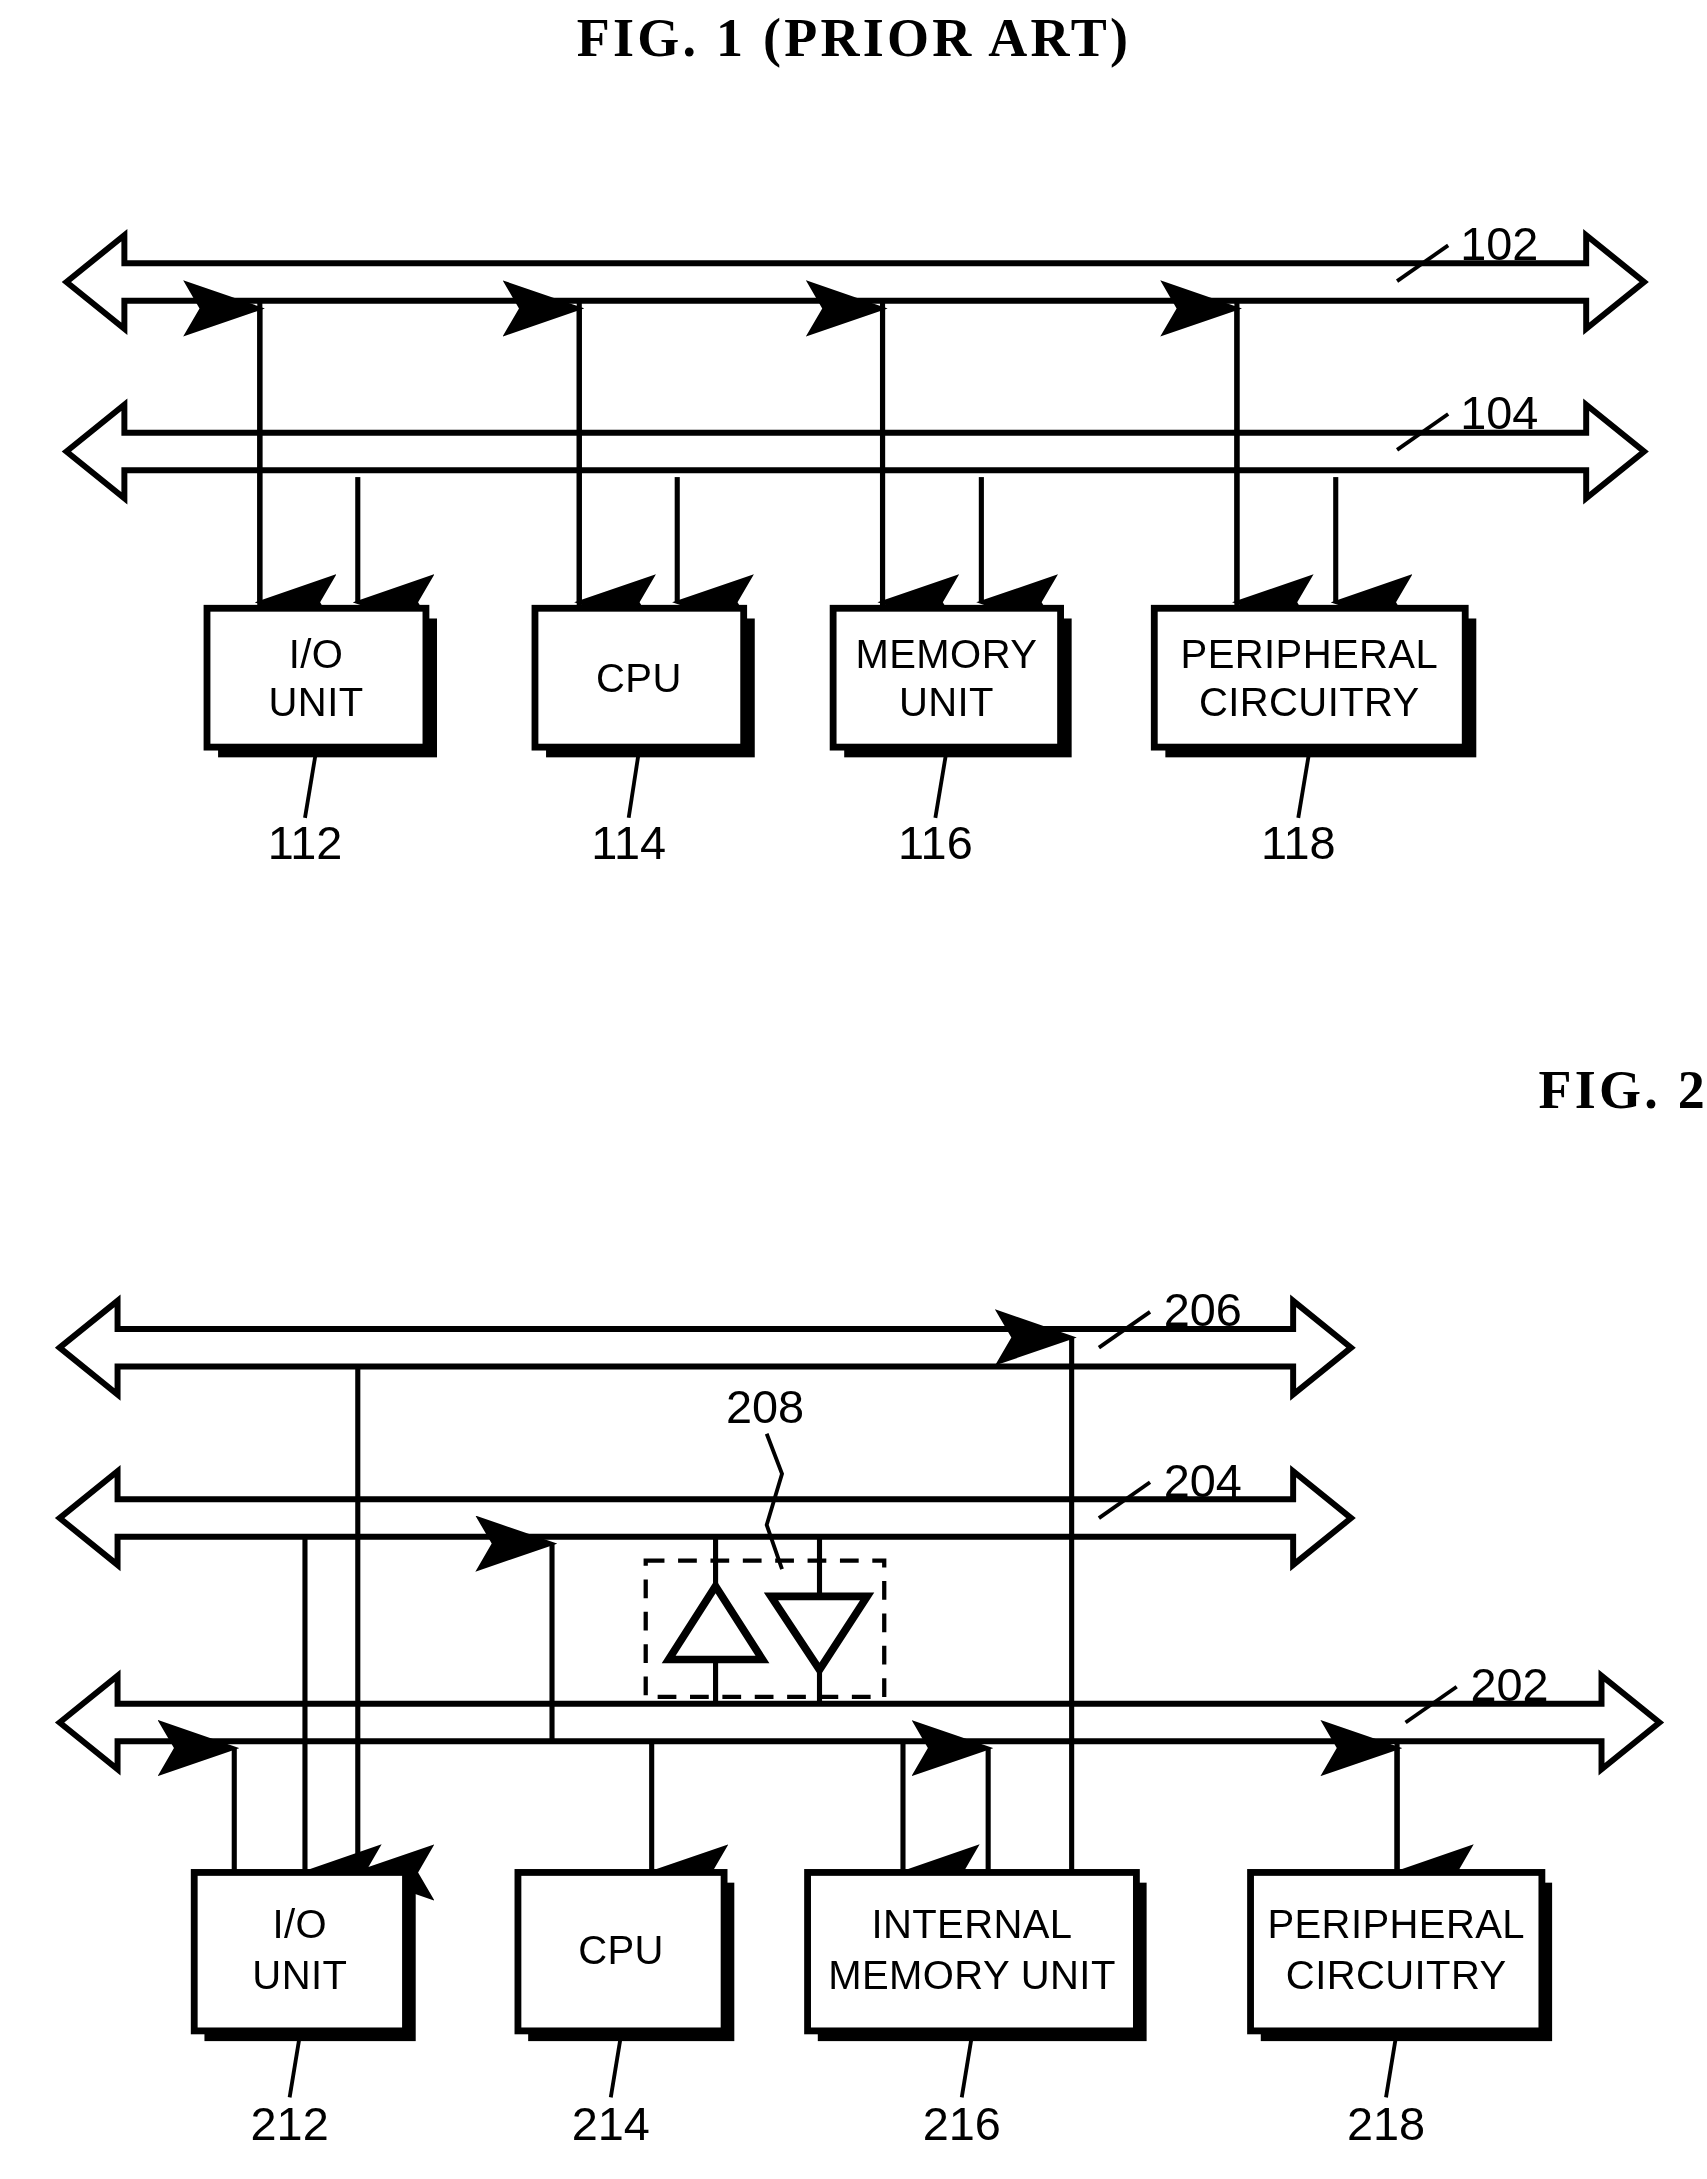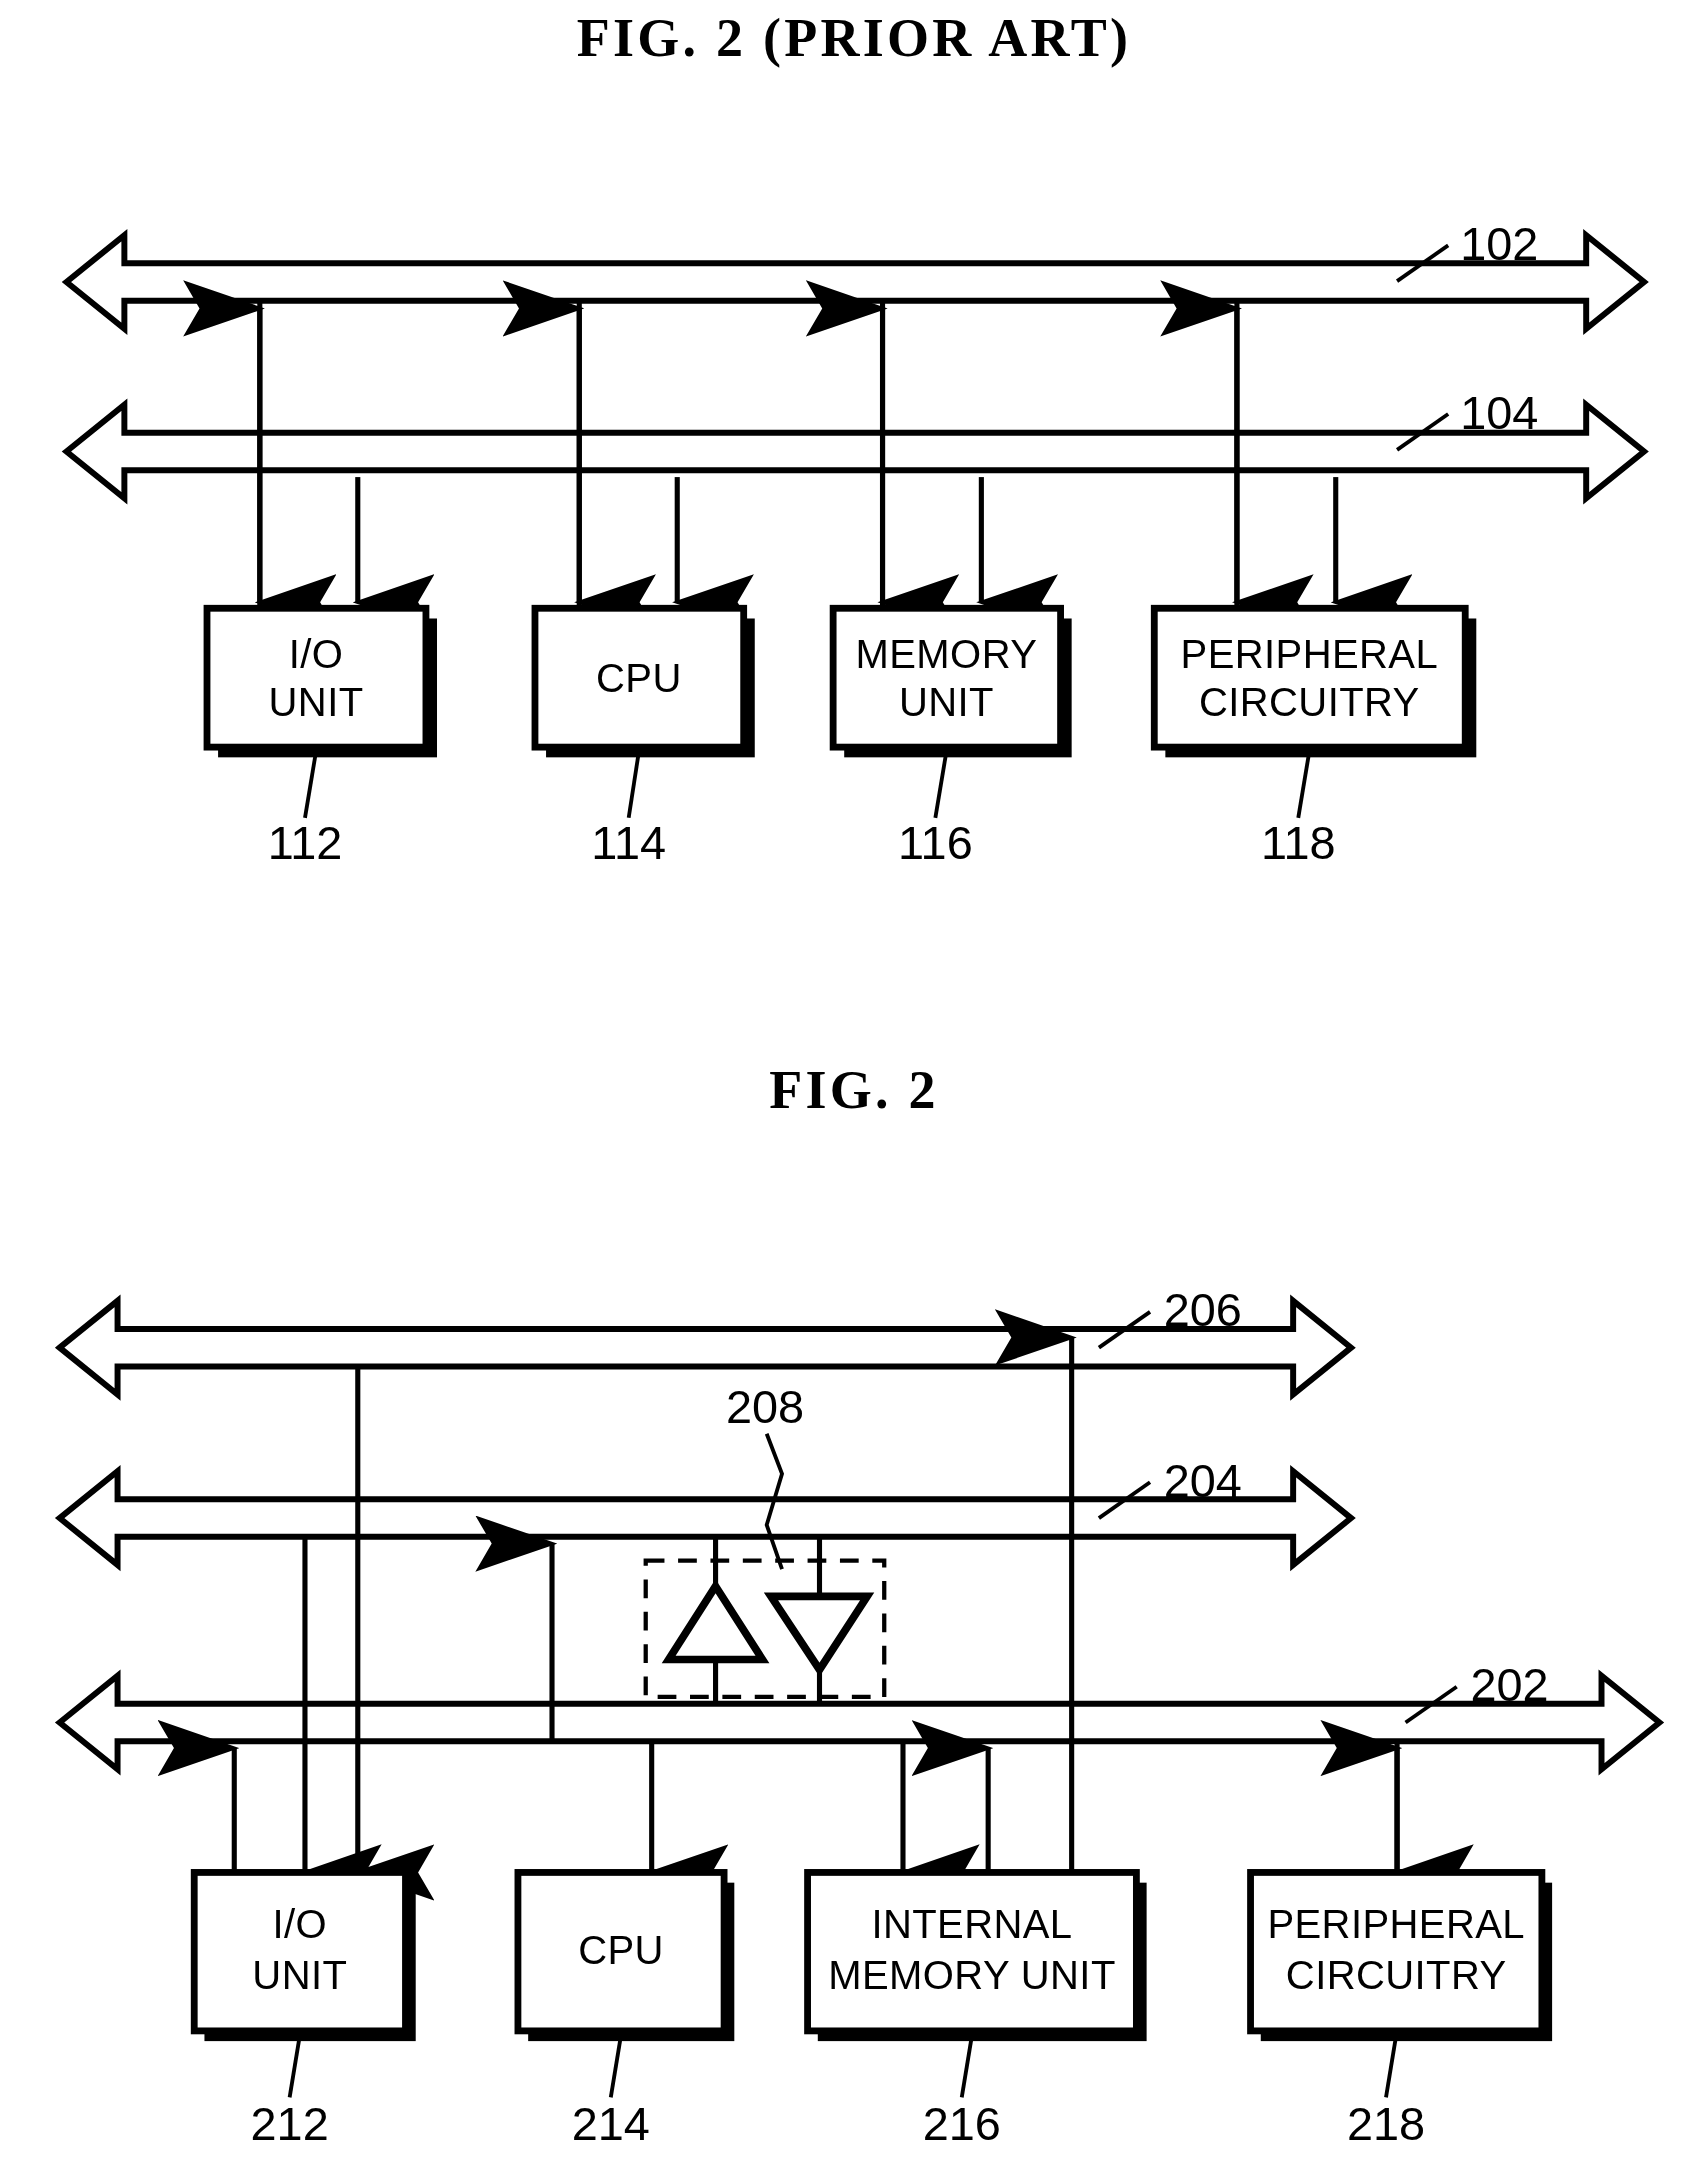--- a/index.html
+++ b/index.html
@@ -24,21 +24,21 @@
     position: absolute;
     width: 100%;
     text-align: center;
     font-family: "Liberation Serif", serif;
     font-weight: bold;
     color: #000;
     letter-spacing: 0.06em;
     white-space: pre;
   }
   #fig1-title { top: 6.8px;  font-size: 54px; }
-  #fig2-title { top: 1059px; font-size: 54px; }
+  #fig2-title { top: 1059px; font-size: 54px; text-align: right; }
 
   svg.diagram {
     position: absolute;
     left: 0;
     top: 0;
     width: 1708px;
     height: 2180px;
     overflow: visible;
   }
   .bus-shape {
@@ -89,21 +89,21 @@
     font-size: 55px;
     fill: #000000;
     text-anchor: middle;
   }
 </style>
 </head>
 <body>
 
 <div class="page">
 
-  <div class="fig-title" id="fig1-title">FIG. 2 (PRIOR ART)</div>
+  <div class="fig-title" id="fig1-title">FIG. 1 (PRIOR ART)</div>
 
   <div class="fig-title" id="fig2-title">FIG. 2</div>
 
   <svg class="diagram" viewBox="0 0 2005 2559">
     <defs>
       <marker id="ah" markerWidth="11" markerHeight="16" refX="5.5" refY="15" orient="auto" markerUnits="strokeWidth">
         <path d="M5.5,16 L0,0 L5.5,3.2 L11,0 Z" fill="#000000"></path>
       </marker>
     </defs>
 

